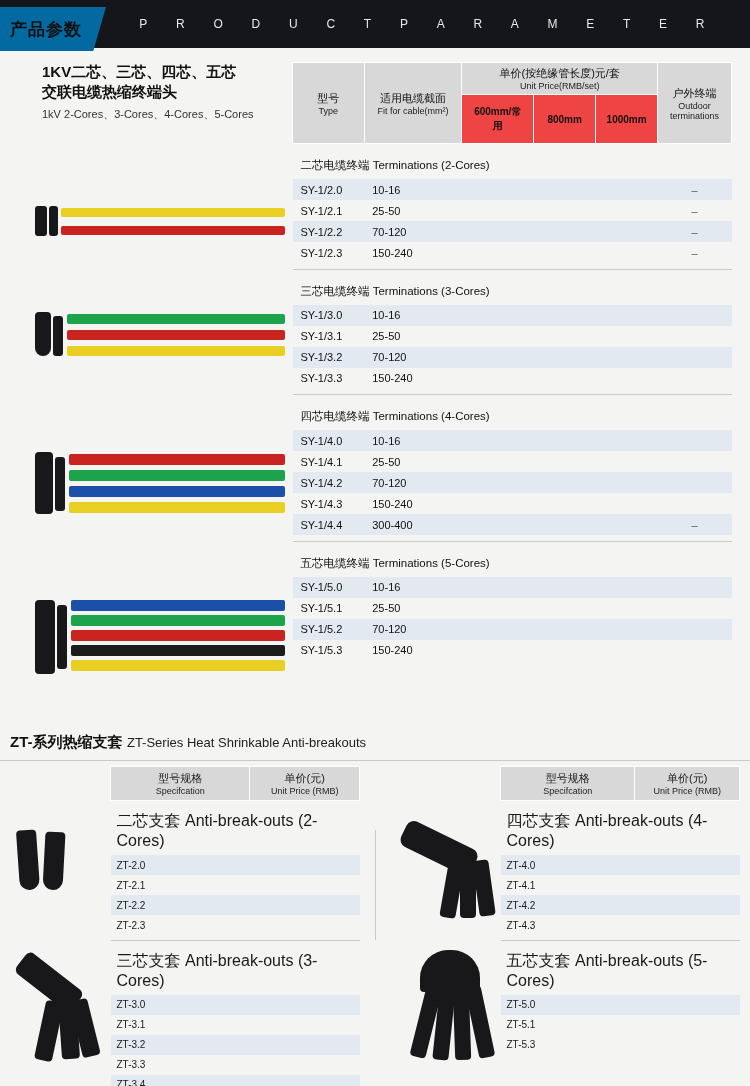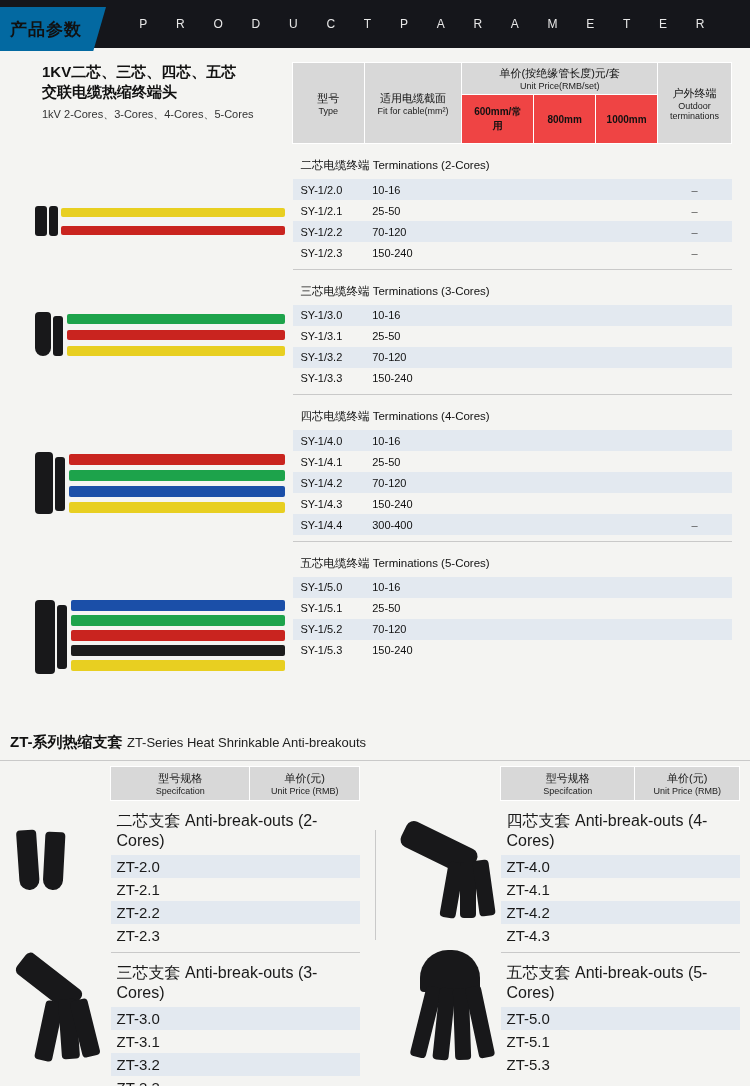--- a/index.html
+++ b/index.html
@@ -150,21 +150,21 @@
     text-align: center;
     padding: 4px 2px;
     vertical-align: middle;
   }
   .zt-table .ztitle td {
     padding: 10px 0 5px 6px;
     font-size: 16px;
   }
   .zt-table .zrow td {
     padding: 3px 6px;
-    font-size: 15px;
+    font-size: 10px;
     height: 20px;
   }
   .zt-table .zrow.alt td { background: #e3e9f0; }
   .zt-table .zsep td { border-bottom: 1px solid #c9c9c9; height: 5px; padding: 0; }
 
   .divider {
     position: absolute;
     background: #c9c9c9;
     height: 1px;
   }

